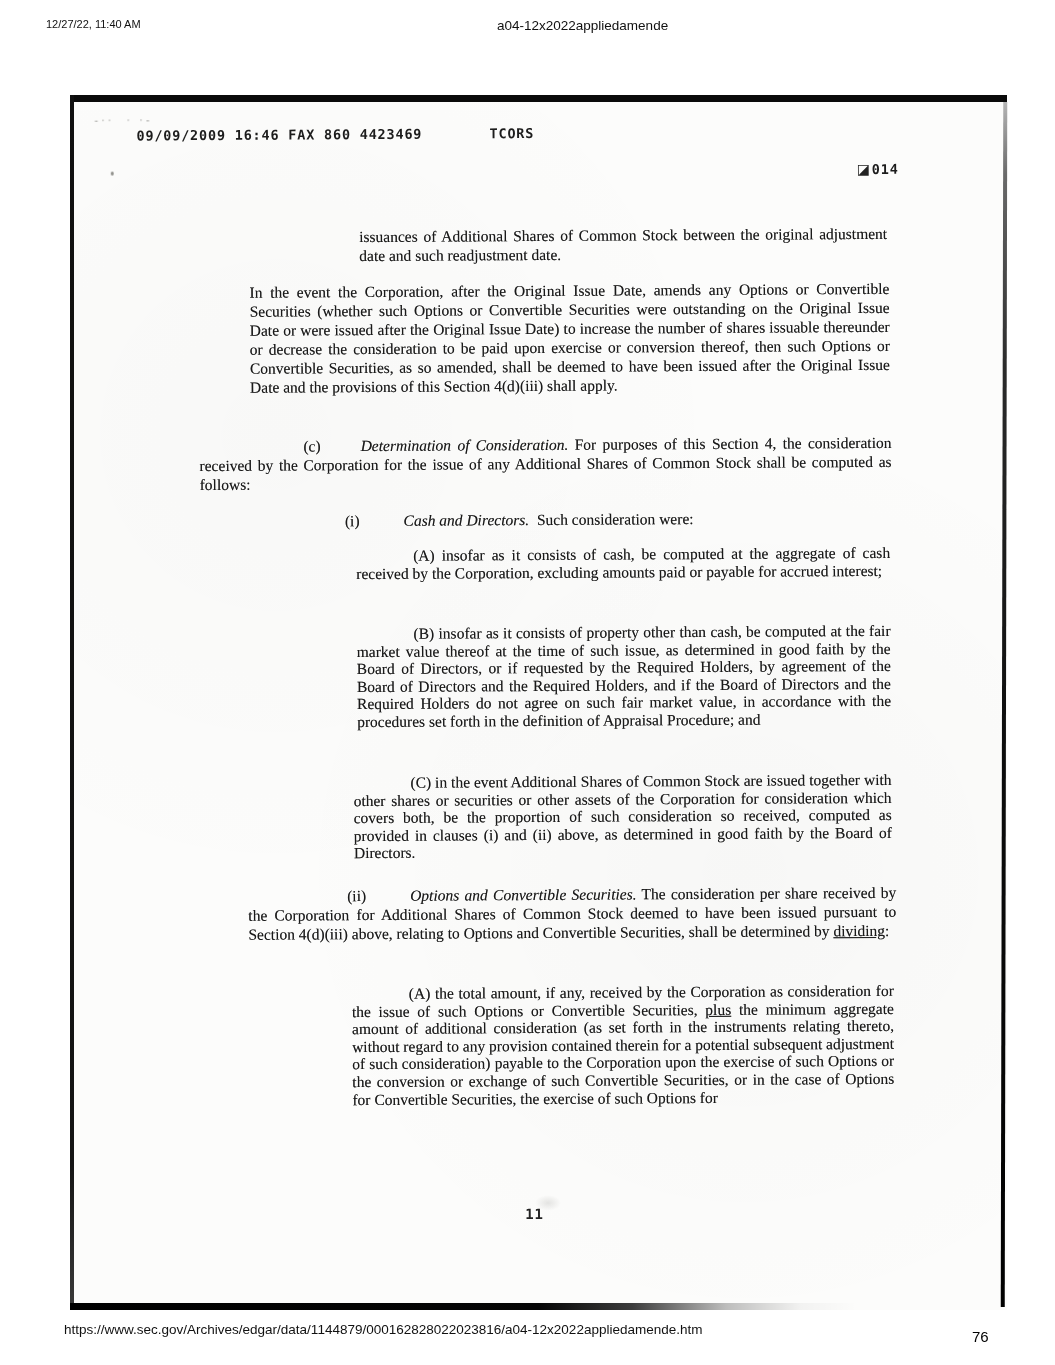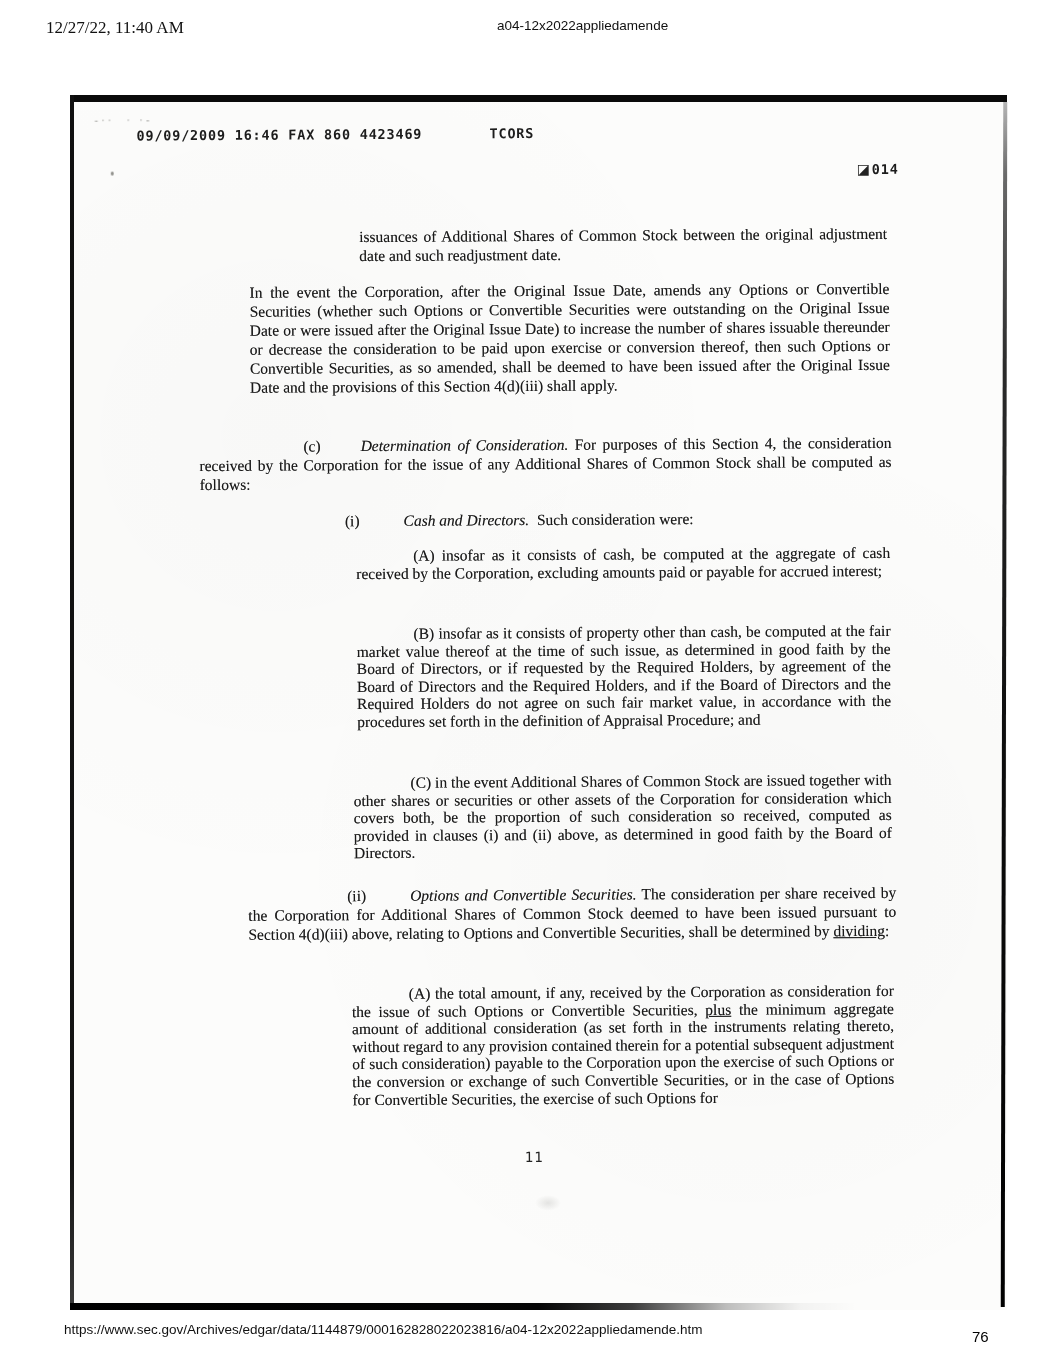--- a/index.html
+++ b/index.html
@@ -1,20 +1,20 @@
 <!DOCTYPE html>
 <html><head>
 <meta charset="utf-8">
 <style>
   * { margin: 0; padding: 0; box-sizing: border-box; }
   html, body { width: 1055px; height: 1365px; background: #ffffff; overflow: hidden; }
   body { font-family: "Liberation Sans", sans-serif; color: #1d1d1d; position: relative; }
 
   
-  .chrome-datetime { position: absolute; top: 18px; left: 46px; font-size: 17px; color: #111; font-family: Liberation Serif, serif; }
+  .chrome-datetime { position: absolute; top: 18px; left: 46px; font-size: 11px; color: #111; }
   .chrome-title    { position: absolute; top: 18px; left: 497px; font-size: 13.5px; color: #111; }
   .chrome-url      { position: absolute; top: 1322px; left: 46px; font-size: 13.5px; color: #111; padding-left: 18px; }
   .chrome-pagenum  { position: absolute; top: 1328px; left: 972px; font-size: 15px; color: #000000; }
 
   
   .scan-page {
     position: absolute; left: 70px; top: 95px; width: 937px; height: 1215px;
     background:
       radial-gradient(circle at 22% 28%, rgba(0,0,0,0.016), transparent 42%),
       radial-gradient(circle at 72% 64%, rgba(0,0,0,0.018), transparent 46%),
@@ -58,22 +58,22 @@
   .p-carryover { top: 131px;  left: 292px; width: 528px; }
   .p-amend     { top: 186px;  left: 182px; width: 640px; }
   .p-sec-c     { top: 340px;  left: 131px; width: 692px; text-indent: 104px; }
   .p-item-i    { top: 415px;  left: 276px; width: 560px; }
   .p-item-ia   { top: 451px;  left: 287px; width: 534px; text-indent: 57px; }
   .p-item-ib   { top: 529px;  left: 287px; width: 534px; text-indent: 57px; }
   .p-item-ic   { top: 678px;  left: 283px; width: 538px; text-indent: 57px; }
   .p-item-ii   { top: 790px;  left: 177px; width: 648px; text-indent: 99px; }
   .p-item-iia  { top: 889px;  left: 280px; width: 542px; text-indent: 57px; }
 
-  .scan-pagenum { position: absolute; top: 1054px; left: 452px;
-                  font-family: "DejaVu Sans Mono", monospace; font-size: 14px; font-weight: 400;
+  .scan-pagenum { position: absolute; top: 1111px; left: 452px;
+                  font-family: "DejaVu Sans Mono", monospace; font-size: 14px; font-weight: 700;
                   color: #222; letter-spacing: 1px; }
 
   
   .artifact { position: absolute; color: #9a9a96; pointer-events: none; }
   .art-dashes { top: 16px; left: 28px; font-size: 11px; letter-spacing: 3px; filter: blur(0.4px); }
   .art-dot    { top: 74px; left: 44px; width: 3px; height: 4px; background: #8f8f8a; border-radius: 50%; filter: blur(0.5px); }
   .art-blob   { top: 1100px; left: 462px; width: 26px; height: 16px; border-radius: 50%;
                 background: radial-gradient(ellipse, rgba(120,120,115,0.18), transparent 70%); }
 </style>
 </head>

